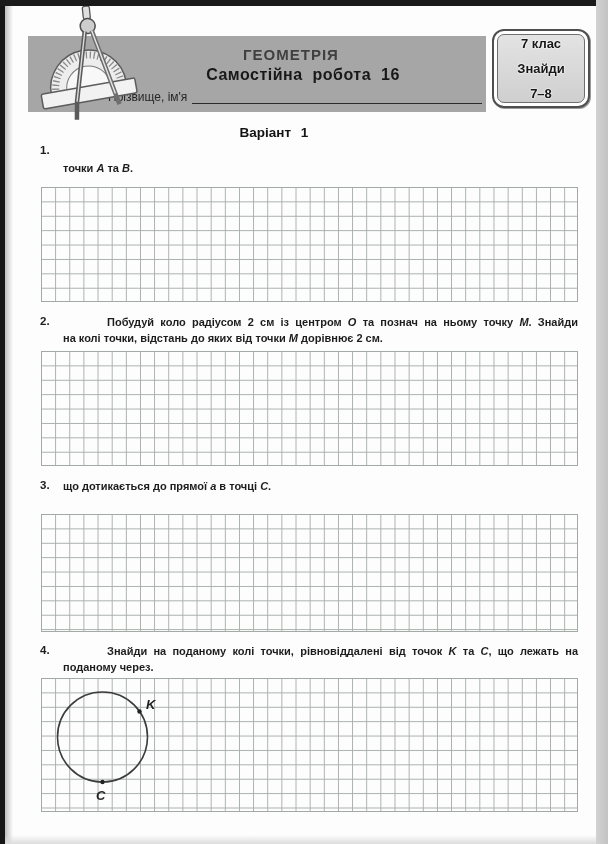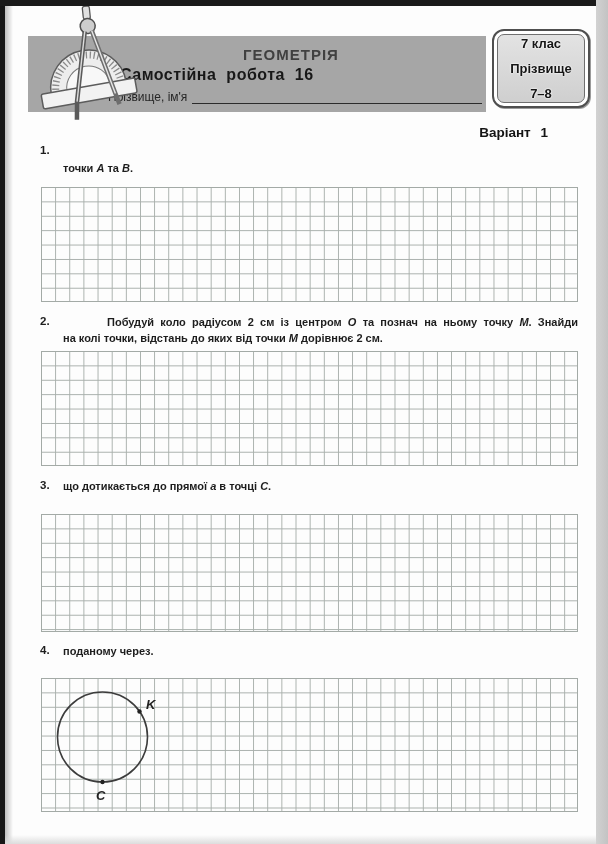--- a/index.html
+++ b/index.html
@@ -19,39 +19,39 @@
   .page-sliver{ position:absolute; left:5px; top:0; width:8px; height:844px;
                 background:linear-gradient(to right,#bdbdbd,rgba(255,255,255,0)); z-index:7; }
   .bottom-shade{ position:absolute; left:5px; bottom:0; width:591px; height:9px;
                 background:linear-gradient(to bottom,rgba(255,255,255,0),#dcdcdc); z-index:7; }
 
   
   .banner { position:absolute; left:28px; top:36px; width:458px; height:76px;
             background:#a6a6a6; }
   .hdr-title { position:absolute; left:108px; top:46px; width:366px; text-align:center;
                font-size:15px; font-weight:bold; letter-spacing:1px; color:#404040; }
-  .hdr-subtitle { position:absolute; left:120px; top:66px; width:366px; text-align:left;
+  .hdr-subtitle { position:absolute; left:120px; top:66px; width:366px; text-align:center;
                font-size:16px; font-weight:bold; letter-spacing:.5px; word-spacing:5px; color:#181818; }
   .name-row { position:absolute; left:108px; top:90px; width:374px; display:flex; align-items:flex-end;
               font-size:12px; color:#262626; }
   .name-fill { flex:1; border-bottom:1.2px solid #2b2b2b; height:14px; margin-left:5px; }
 
   
   .badge { position:absolute; left:492px; top:29px; width:98px; height:79px;
            border:2.5px solid #4f4f4f; border-radius:12px; background:#fff;
            padding:3px; z-index:6; box-shadow:1px 1px 0 #9a9a9a; }
   .badge-inner { width:100%; height:100%; border:1.5px solid #6f6f6f; border-radius:7px;
            background:linear-gradient(to bottom,#e3e3e3,#cfcfcf);
            display:flex; flex-direction:column; justify-content:center; align-items:center;
            font-size:13px; font-weight:bold; line-height:17px; color:#161616;
            text-shadow:0 0 2px #fff, 0 0 2px #fff;gap:8px; }
 
   .compass-art { position:absolute; left:38px; top:4px; z-index:7; }
 
-  .variant { position:absolute; left:0; top:125px; width:548px; text-align:right;
+  .variant { position:absolute; left:0; top:125px; width:548px; text-align:center;
              font-size:13.5px; font-weight:bold; word-spacing:6px; color:#141414; }
 
   
   .problem { position:absolute; left:40px; width:540px; }
   .pnum { position:absolute; left:0; top:0; font-size:11.5px; font-weight:bold; }
   .ptext { margin-left:23px; width:515px; font-size:11px; font-weight:bold;
            line-height:15.5px; color:#1d1d1d; }
   .jline { text-align:justify; text-align-last:justify;padding-left:44px; }
   .fline { display:flex; justify-content:space-between; align-items:center; height:27px; }
   .frac { display:inline-flex; flex-direction:column; align-items:center;
@@ -91,21 +91,21 @@
 <div class="hdr-title">ГЕОМЕТРІЯ</div>
 <div class="hdr-subtitle">Самостійна робота 16</div>
 <div class="name-row">
   <span>Прізвище, ім'я</span>
   <span class="name-fill"></span>
 </div>
 
 <div class="badge">
   <div class="badge-inner">
     <span>7 клас</span>
-    <span>Прізвище</span>
+    <span>Знайди</span>
     <span>7–8</span>
   </div>
 </div>
 
 <svg class="compass-art" width="100" height="126" viewBox="0 0 100 126">
   <g transform="rotate(-10 50 80)">
     <path d="M 12 84 A 38 38 0 0 1 88 84 Z" fill="#ededed" stroke="#5c5c5c" stroke-width="1.5"></path>
     <path d="M 17 84 A 33 33 0 0 1 83 84" fill="none" stroke="#8a8a8a" stroke-width="7" stroke-dasharray="1.3 2.6"></path>
     <path d="M 28 84 A 22 22 0 0 1 72 84 Z" fill="#f8f8f8" stroke="#7a7a7a" stroke-width="1"></path>
     <rect x="2" y="82" width="95" height="15" rx="2" fill="#f2f2f2" stroke="#5c5c5c" stroke-width="1.5"></rect>
@@ -143,20 +143,21 @@
   <span class="pnum">3.</span>
   <div class="ptext">
     <div>що дотикається до прямої <i class="v">a</i> в точці <i class="v">C</i>.</div>
   </div>
 </div>
 <div class="grid" id="grid3"></div>
 
 <div class="problem" id="p4">
   <span class="pnum">4.</span>
   <div class="ptext">
+    <div class="jline">Знайди на поданому колі точки, рівновіддалені від точок <i class="v">K</i> та <i class="v">C</i>, що лежать на</div>
     <div>поданому через.</div>
   </div>
 </div>
 <div class="grid" id="grid4"></div>
 
 <svg class="figure-svg" width="537" height="134" viewBox="0 0 537 134">
   <circle cx="61.5" cy="59" r="45" fill="none" stroke="#3c3c3c" stroke-width="1.6"></circle>
   <circle cx="98.5" cy="33.5" r="2.2" fill="#222"></circle>
   <text x="105" y="31">K</text>
   <circle cx="61.5" cy="104" r="2.2" fill="#222"></circle>

